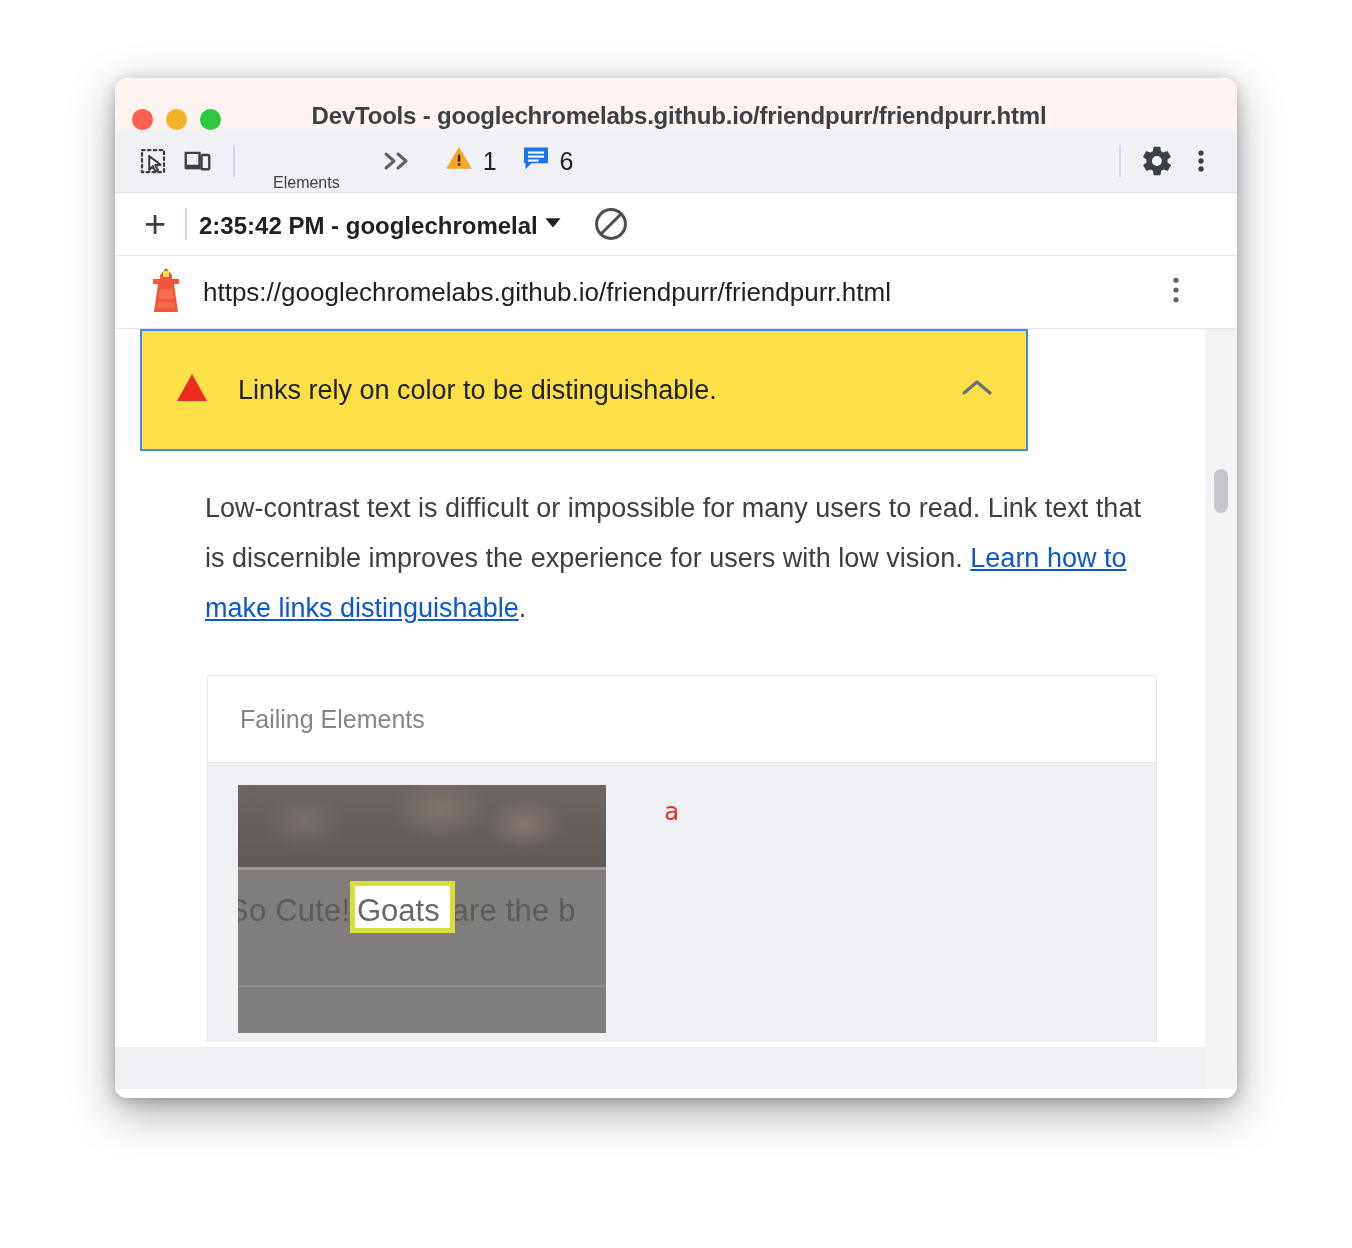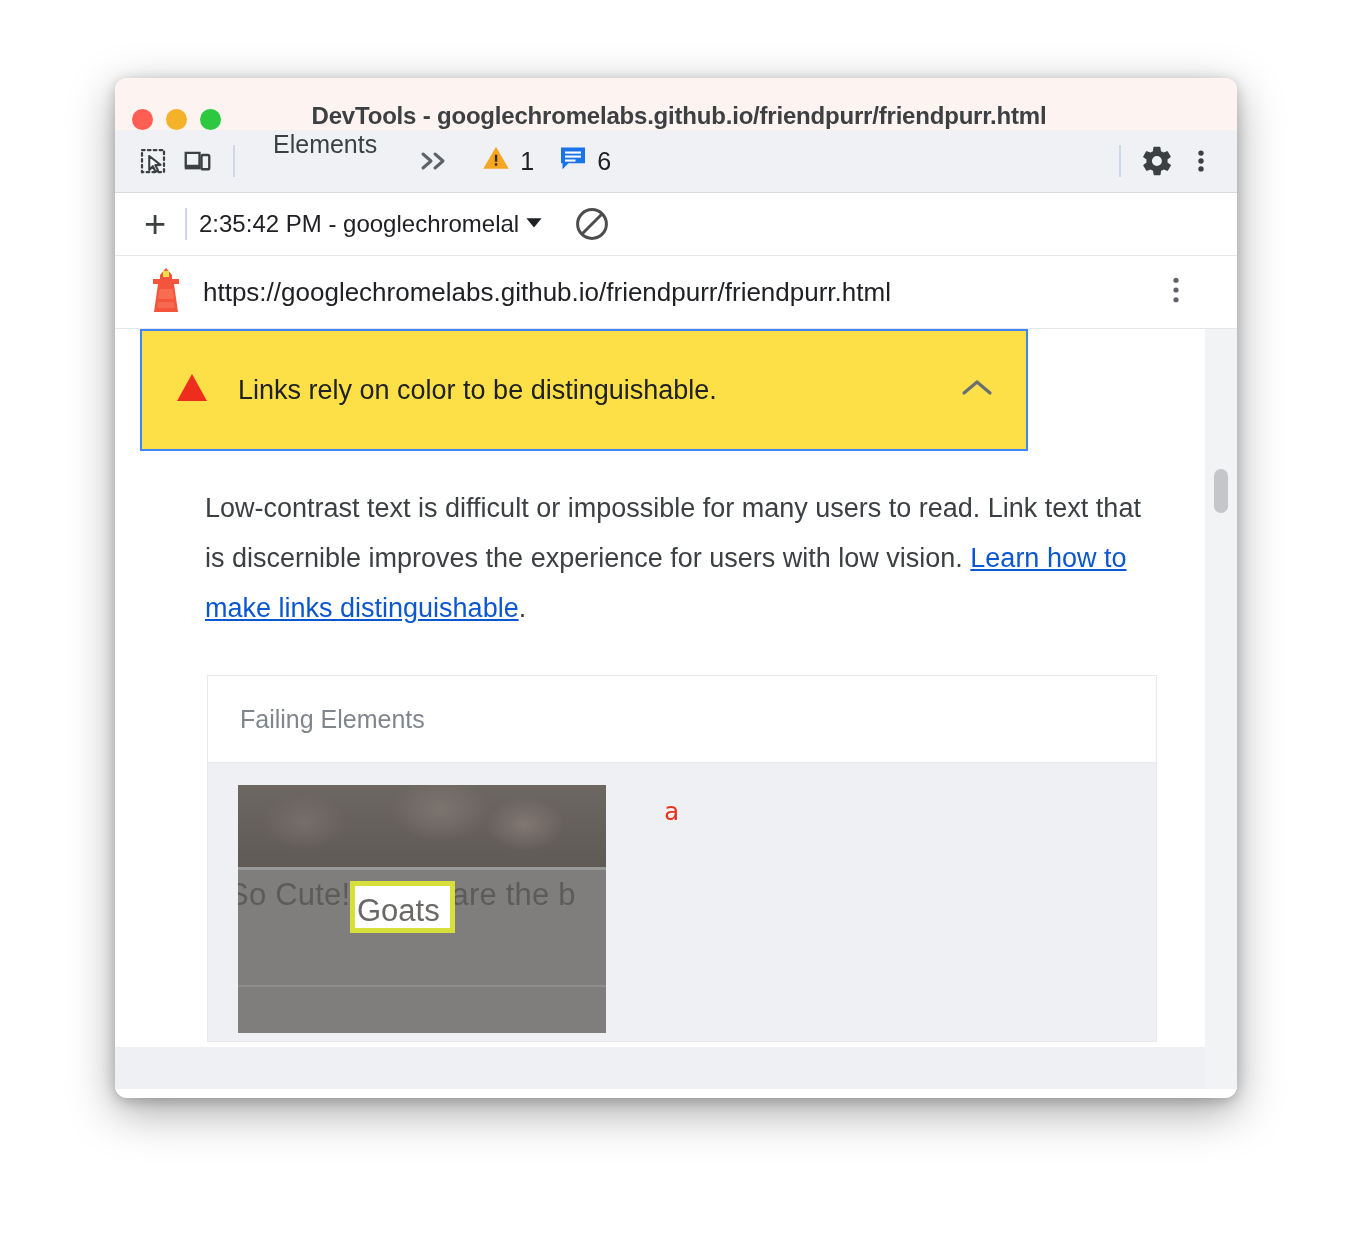--- a/index.html
+++ b/index.html
@@ -78,26 +78,26 @@
     color: #3c4043;
   }
   .tool-ico:first-child { margin-left: 16px; }
   .vsep {
     width: 2px;
     height: 32px;
     background: #cfd8ea;
     margin: 0 14px;
   }
   .tab {
-    font-size: 25px;
+    font-size: 16px;
     color: #3c4043;
     padding: 0 24px;
     height: 100%;
     display: flex;
-    align-items: flex-start;
+    align-items: flex-end;
     position: relative;
     white-space: nowrap;
   }
   .tab.active { color: #1a73e8; }
   .tab.active::after {
     content: "";
     position: absolute;
     left: 6px; right: 6px; bottom: 0;
     height: 4px;
     background: #1a73e8;
@@ -133,25 +133,26 @@
     font-size: 38px;
     color: #3c4043;
     width: 60px;
     text-align: center;
     line-height: 1;
     font-weight: 300;
     margin-left: 10px;
   }
   .runselect {
     display: flex;
-    align-items: center;
+    align-items: flex-end;
     font-size: 24px;
     color: #202124;
     margin-left: 8px;
     max-width: 430px;
+    font-weight: bold;
   }
   .runselect .label {
     white-space: nowrap;
     overflow: hidden;
     max-width: 400px;
     display: block;
   }
   .caret {
     margin-left: 2px;
     font-size: 18px;
@@ -312,21 +313,21 @@
   }
   .thumb-line {
     position: absolute;
     left: 0; right: 0;
     top: 200px;
     height: 2px;
     background: rgba(255,255,255,0.13);
   }
   .thumb-text {
     position: absolute;
-    top: 92px;
+    top: 108px;
     left: -10px;
     font-size: 31px;
     color: #5d5b59;
     white-space: nowrap;
     letter-spacing: 0.2px;
   }
   .thumb-hl {
     position: absolute;
     left: 112px;
     top: 96px;

